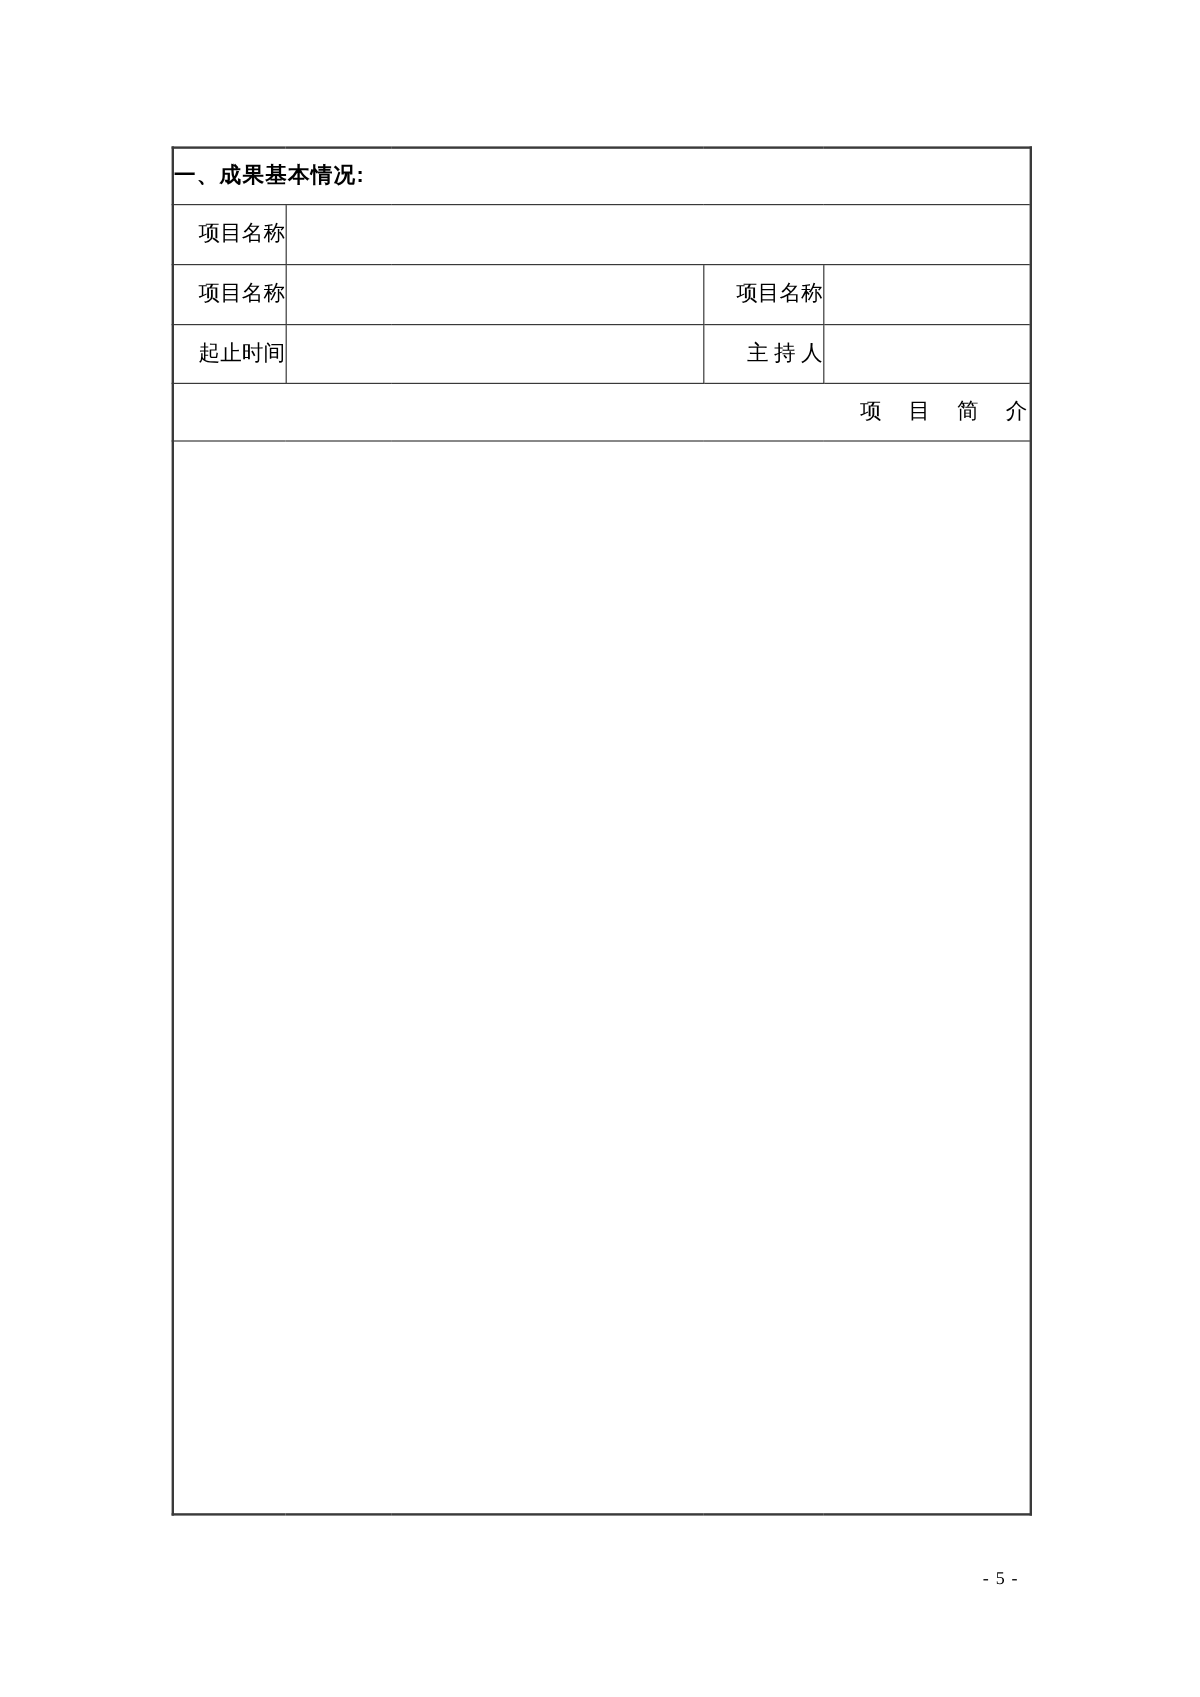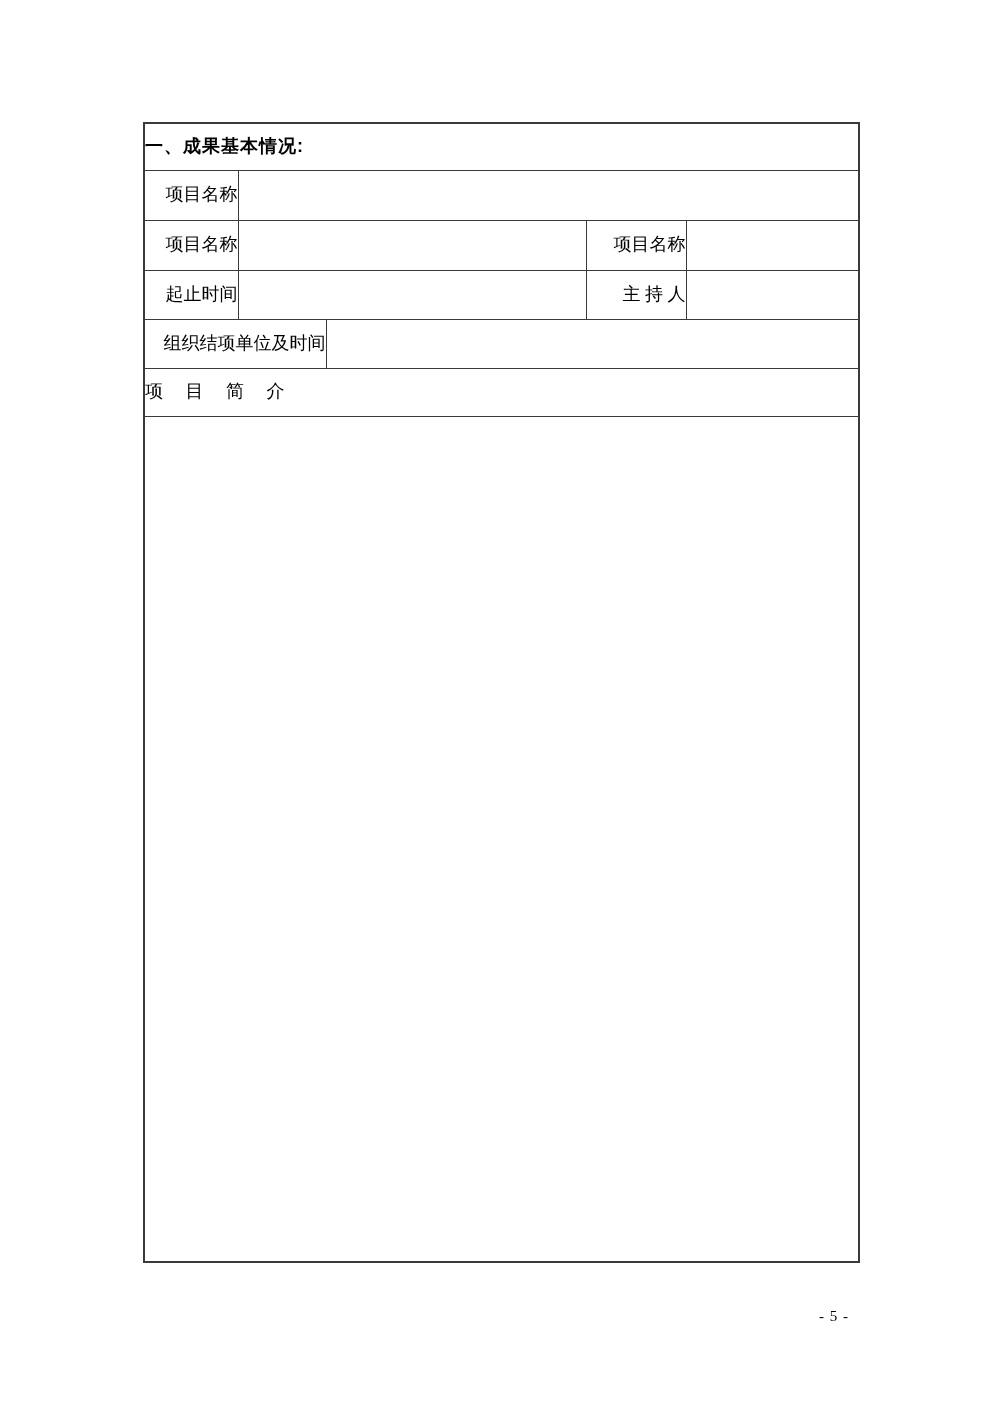--- a/index.html
+++ b/index.html
@@ -46,21 +46,21 @@
     font-weight: bold;
     font-size: 18px;
     text-align: left;
     padding-left: 13px;
     letter-spacing: 1px;
   }
   td.label {
     text-align: right;
   }
   td.intro-title {
-    text-align: left;
+    text-align: right;
     word-spacing: 14px;
     letter-spacing: 2px;
   }
   td.intro-body {
     vertical-align: top;
   }
   .page-number {
     position: absolute;
     left: 819px;
     top: 1308px;
@@ -101,24 +101,20 @@
       <td class="value"></td>
     </tr>
 
     <tr class="r-time">
       <td class="label">起止时间</td>
       <td colspan="2" class="value"></td>
       <td class="label">主 持 人</td>
       <td class="value"></td>
     </tr>
 
-    <tr class="r-unit">
-      <td colspan="2" class="label">组织结项单位及时间</td>
-      <td colspan="3" class="value"></td>
-    </tr>
 
     <tr class="r-intro">
       <td colspan="5" class="intro-title">项 目 简 介</td>
     </tr>
 
     <tr>
       <td colspan="5" class="intro-body"></td>
     </tr>
   </tbody>
     </table>

